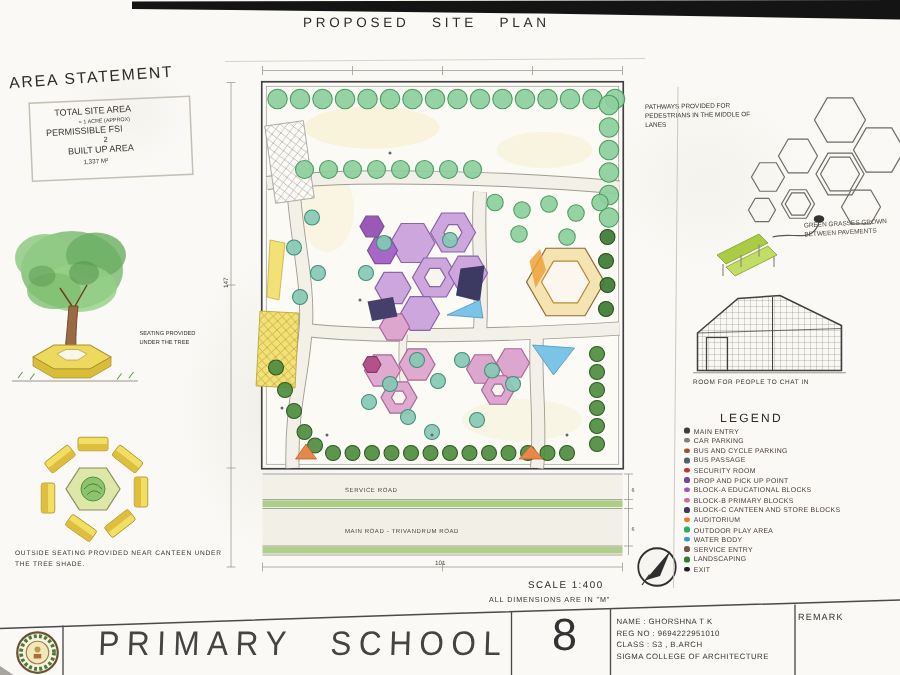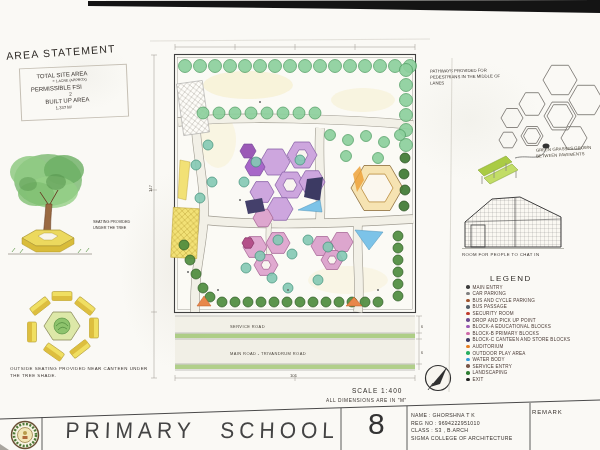--- a/index.html
+++ b/index.html
@@ -20,21 +20,21 @@
   .al4{font-size:5px;margin-left:46px;}
   .al5{font-size:6px;margin-left:22px;margin-top:1px;}
   .al6{font-size:4.2px;margin-left:32px;margin-top:1px;}
   .tree-note{left:93px;top:220px;width:48px;font-size:3.8px;line-height:5.5px;}
   .canteen-note{left:10px;top:366px;width:138px;font-size:4.4px;line-height:6.5px;letter-spacing:.5px;}
   .pathway-note{left:430px;top:68px;width:74px;font-size:4.3px;line-height:6px;transform:rotate(-1deg);}
   .grass-note{left:536px;top:146px;width:62px;font-size:4.3px;line-height:6px;transform:rotate(-3deg);color:#4a4438;}
   .gazebo-note{left:462px;top:252px;font-size:4.3px;letter-spacing:.4px;}
   .scale-note{left:352px;top:387px;font-size:6.5px;letter-spacing:1px;color:#2e2a26;}
   .dim-note{left:326px;top:398px;font-size:4.8px;letter-spacing:.6px;}
-  .legend{position:absolute;left:466px;top:274px;width:130px;}
+  .legend{position:absolute;left:456px;top:274px;width:130px;}
   .legend-head{font-size:8px;letter-spacing:1.5px;margin-left:24px;color:#2e2a26;}
   .lg-row{display:flex;align-items:center;gap:3px;margin-top:1.6px;}
   .lg-dot{width:3.5px;height:3.5px;border-radius:50%;flex:0 0 auto;}
   .lg-label{font-size:4.6px;letter-spacing:.2px;color:#4a3a35;white-space:nowrap;}
   .project-title{left:66px;top:417px;font-size:21px;letter-spacing:5px;word-spacing:14px;color:#444;
     transform:skewX(-2deg) scaleY(1.08);transform-origin:left top;font-weight:400;}
   .sheet-num{left:368px;top:407px;font-size:30px;font-weight:300;color:#333;}
   .tb-info{position:absolute;left:411px;top:412px;width:115px;}
   .tb-info div{font-size:5.2px;line-height:7.6px;letter-spacing:.3px;}
   .remark{left:532px;top:409px;font-size:6px;letter-spacing:.8px;}
@@ -43,20 +43,21 @@
 </style>
 </head>
 <body>
 
 <div class="sheet">
 
   <div class="blotch" style="left:120px;top:170px;width:120px;height:200px;background:radial-gradient(closest-side,#e9e6de,transparent);opacity:.55"></div>
   <div class="blotch" style="left:400px;top:60px;width:140px;height:120px;background:radial-gradient(closest-side,#ecebe4,transparent);opacity:.5"></div>
   <div class="blotch" style="left:40px;top:40px;width:90px;height:70px;background:radial-gradient(closest-side,#edece6,transparent);opacity:.5"></div>
 
+  <div class="txt sheet-title hand">PROPOSED SITE PLAN</div>
 
   <div class="txt area-head hand">AREA STATEMENT</div>
   <div class="area-box">
     <div class="al1">TOTAL SITE AREA</div>
     <div class="al2">= 1 ACRE (APPROX)</div>
     <div class="al3">PERMISSIBLE FSI</div>
     <div class="al4">2</div>
     <div class="al5">BUILT UP AREA</div>
     <div class="al6">1,337 M²</div>
   </div>

